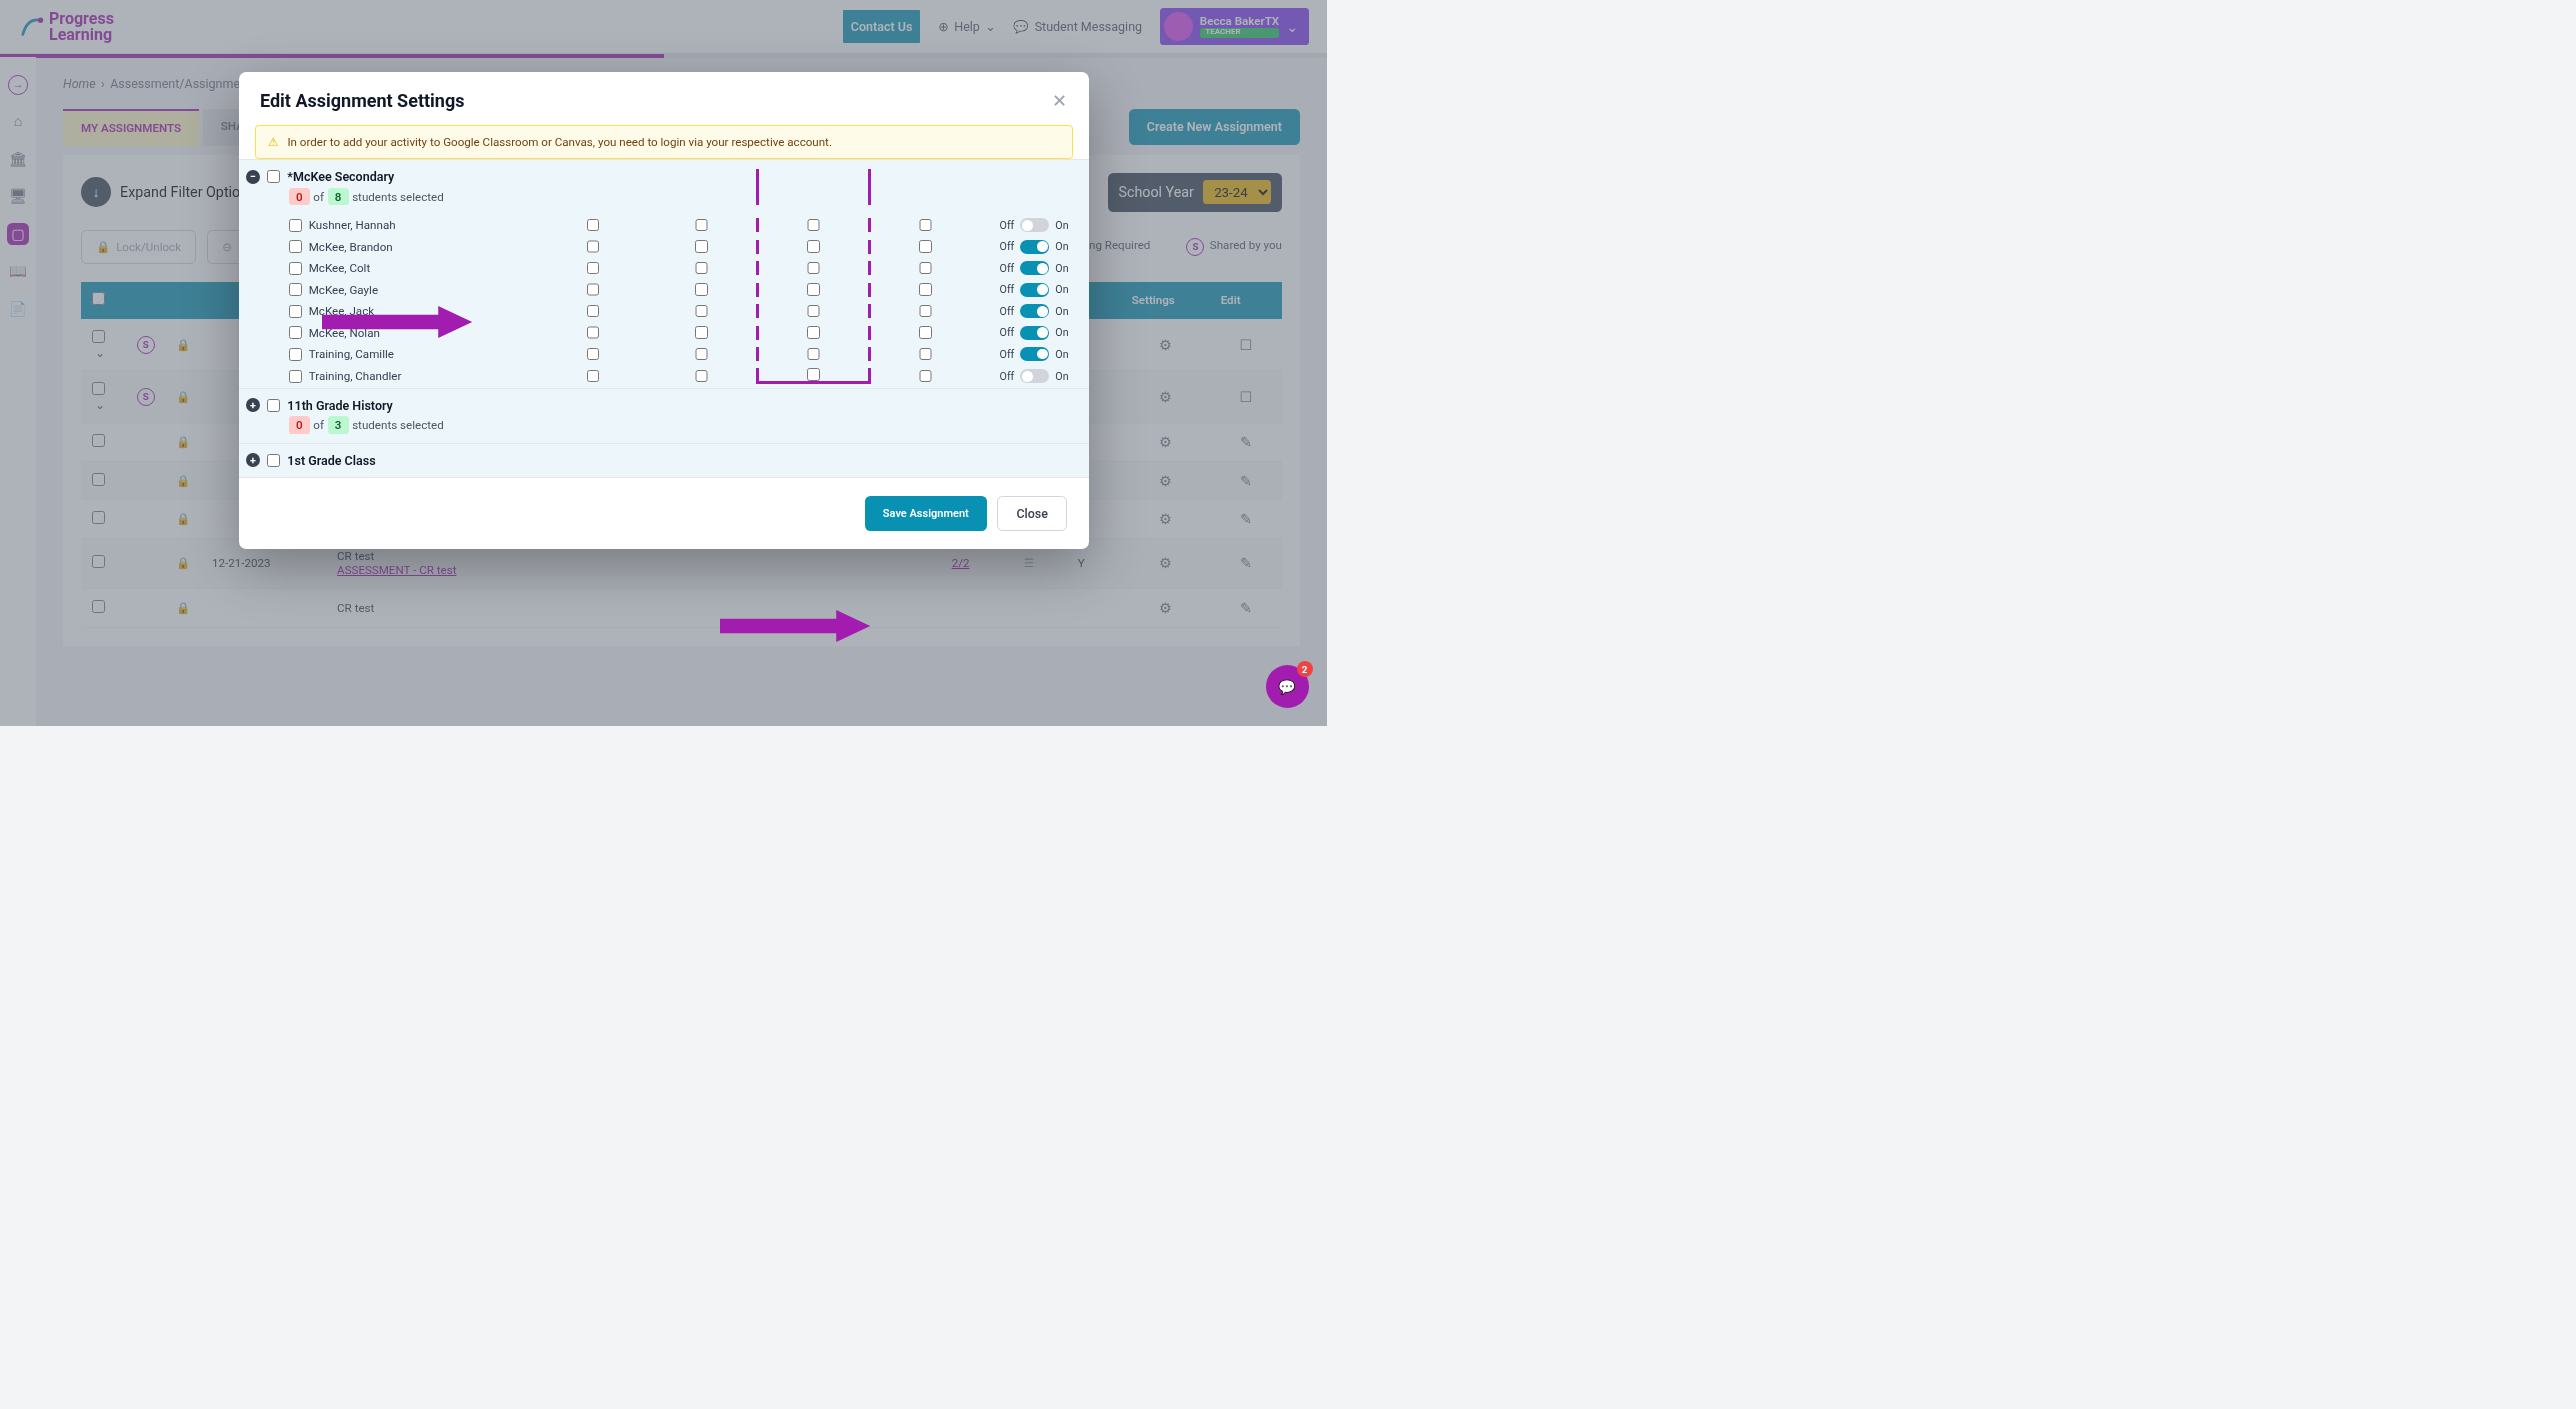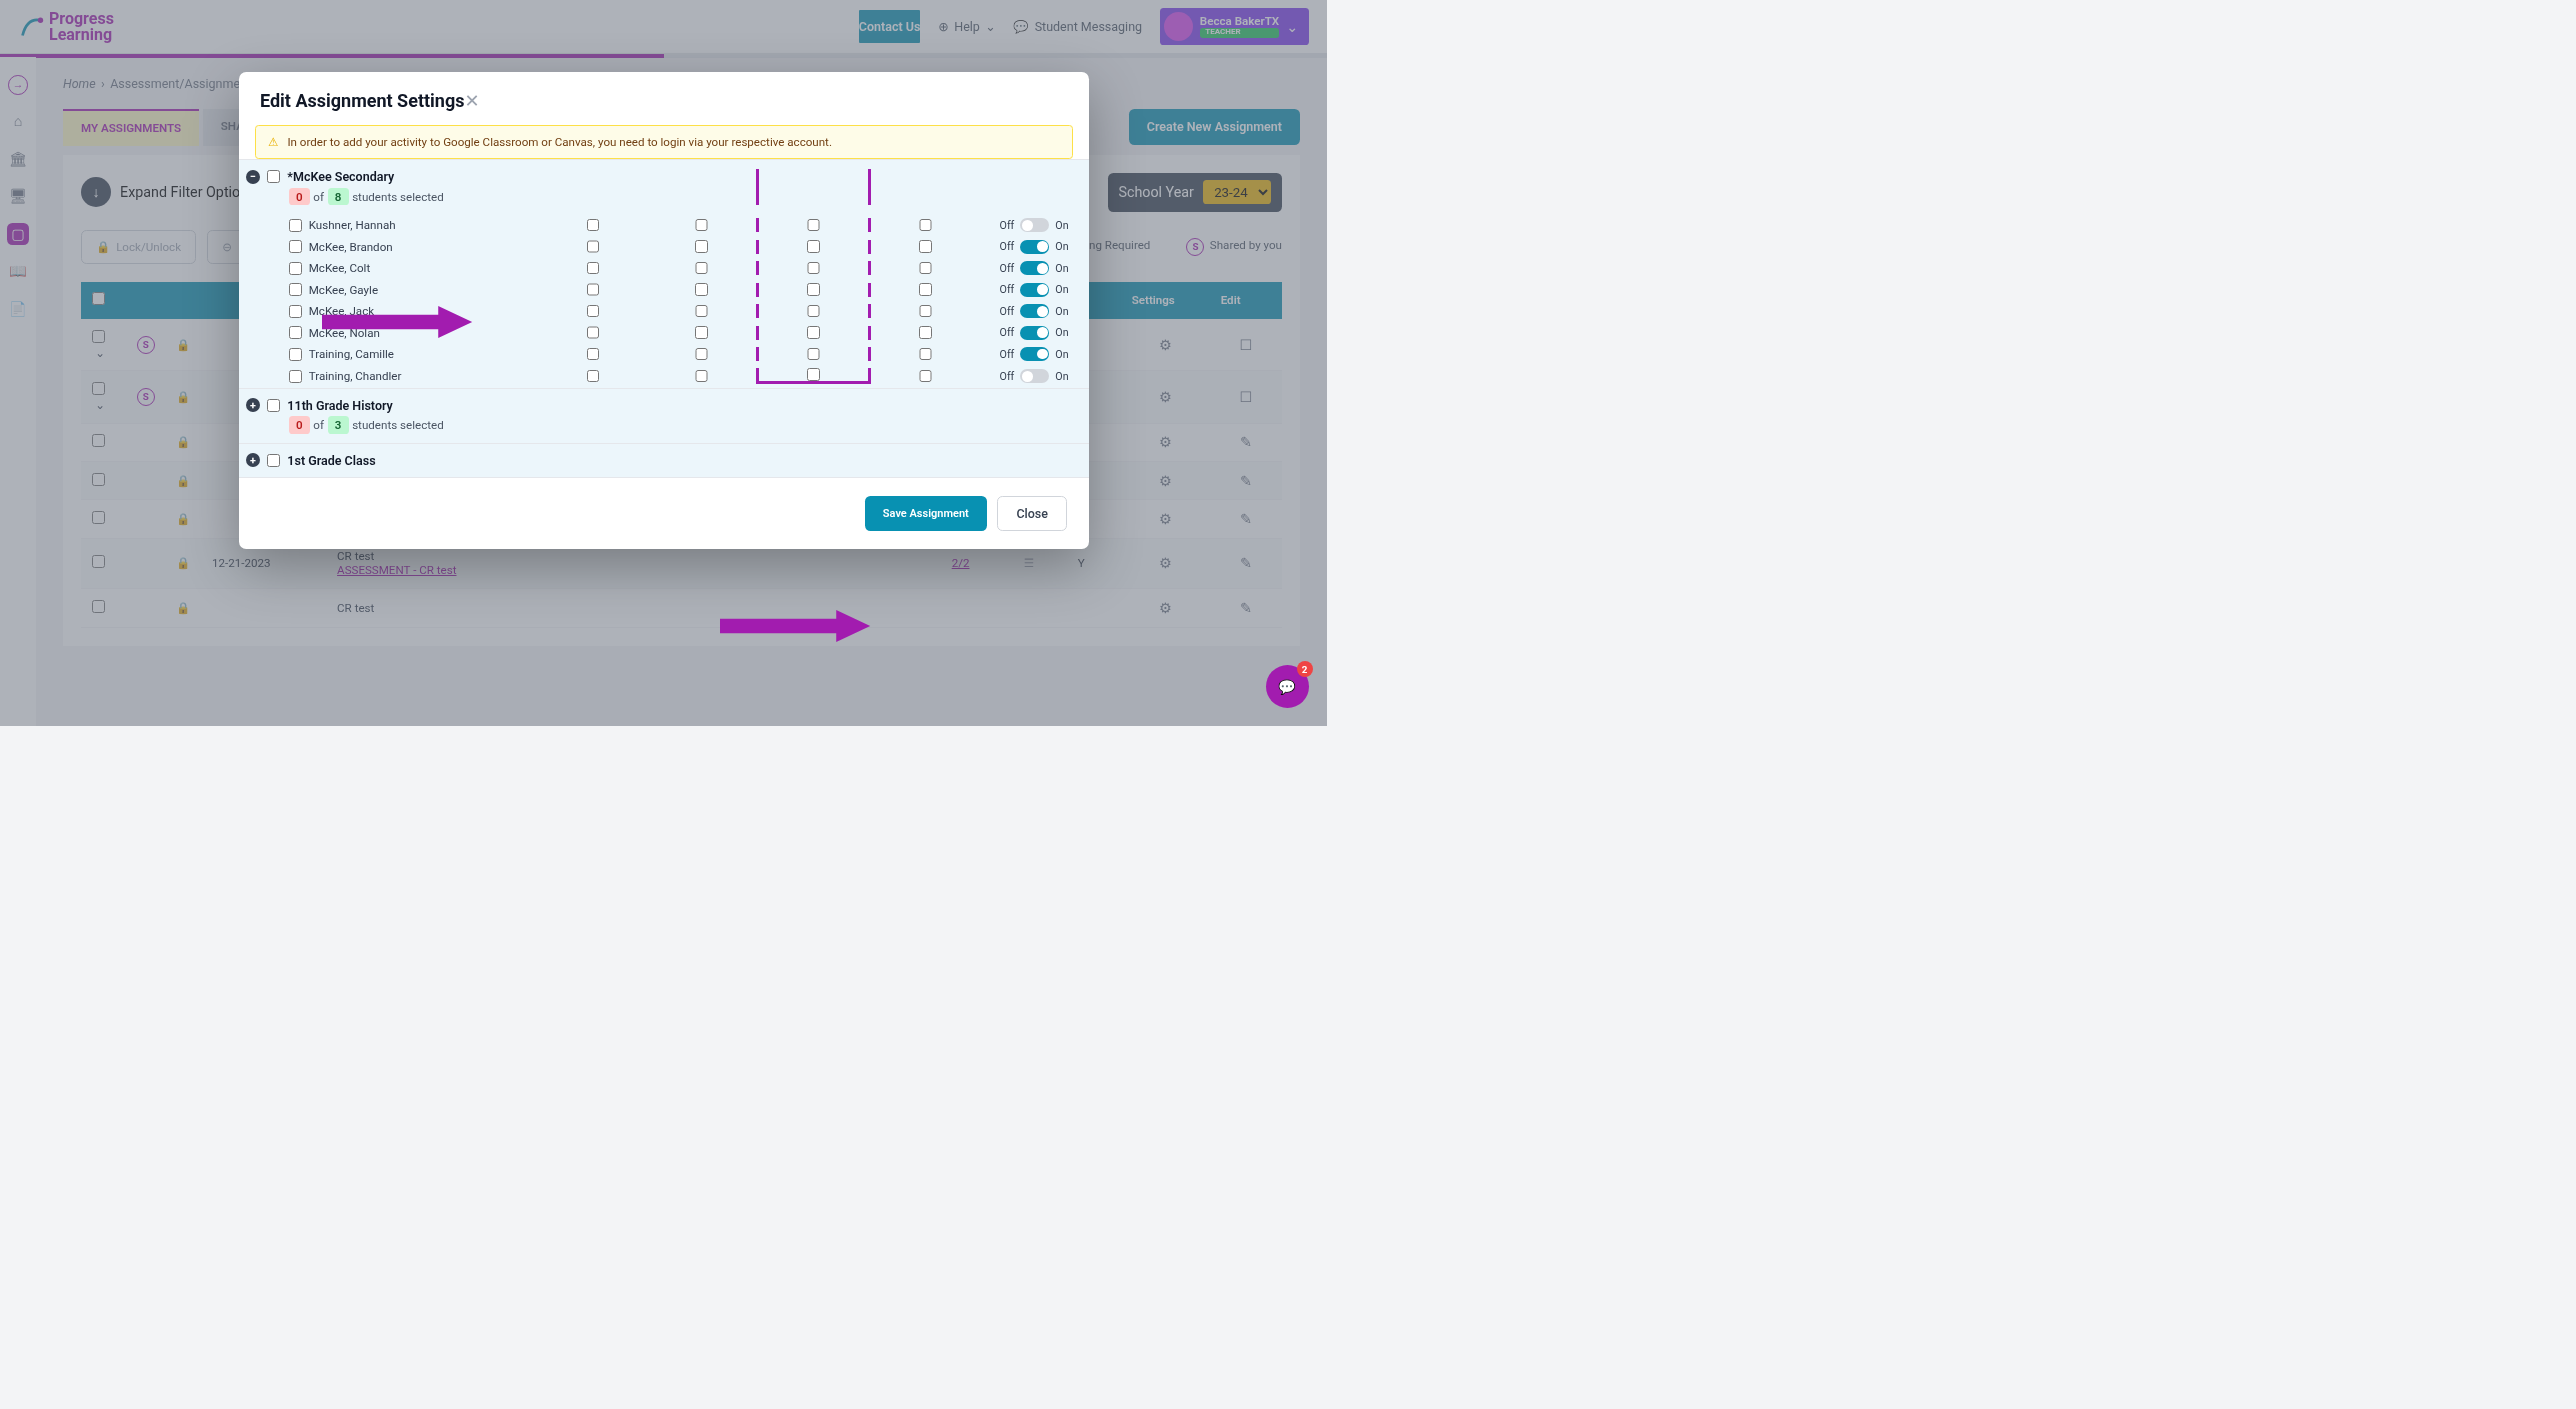--- a/index.html
+++ b/index.html
@@ -4,21 +4,21 @@
 <style>
 * { box-sizing: border-box; margin: 0; padding: 0; font-family: -apple-system, BlinkMacSystemFont, "Segoe UI", Roboto, sans-serif; }
 body { background: #f3f4f6; position: relative; overflow: hidden; width: 1327px; height: 726px; }
 
 
 .header { height: 54px; background: #fff; display: flex; align-items: center; padding: 0 18px; border-bottom: 0.9px solid #e5e7eb; position: relative; }
 .logo { display: flex; align-items: center; gap: 4px; }
 .logo-icon { width: 27px; height: 27px; }
 .logo-text { color: #a21caf; font-weight: 700; font-size: 16px; line-height: 1; }
 .header-right { margin-left: auto; display: flex; align-items: center; gap: 18px; }
-.contact-btn { background: #0891b2; color: #fff; border: none; padding: 9px 0; border-radius: 1px; font-weight: 600; font-size: 12.5px; cursor: pointer; }
+.contact-btn { background: #0891b2; color: #fff; border: none; padding: 9px 8px; border-radius: 1px; font-weight: 600; font-size: 12.5px; cursor: pointer; }
 .help-link, .msg-link { color: #4b5563; font-size: 12.5px; display: flex; align-items: center; gap: 5.4px; cursor: pointer; }
 .user-badge { display: flex; align-items: center; gap: 7.2px; background: #7c3aed; padding: 3.6px 10.7px 3.6px 3.6px; border-radius: 3.6px; color: #fff; }
 .avatar { width: 29px; height: 29px; border-radius: 50%; background: #d946ef; }
 .user-info { display: flex; flex-direction: column; line-height: 1.1; }
 .user-name { font-size: 11.6px; font-weight: 600; }
 .user-role { background: #22c55e; color: #fff; font-size: 8px; padding: 0.9px 5.4px; border-radius: 2.7px; font-weight: 700; }
 .purple-line { height: 3.6px; background: linear-gradient(to right, #a21caf 50%, #e5e7eb 50%); }
 
 
 .sidebar { position: absolute; left: 0; top: 57px; width: 36px; height: calc(100% - 57px); background: #fff; display: flex; flex-direction: column; align-items: center; padding-top: 18px; gap: 16px; }
@@ -52,21 +52,21 @@
 .data-table thead { background: #0891b2; color: #fff; }
 .data-table th { padding: 10.7px; text-align: left; font-size: 11.6px; font-weight: 600; }
 .data-table td { padding: 10.7px; font-size: 11.6px; color: #374151; border-bottom: 0.9px solid #f3f4f6; }
 .data-table tbody tr:nth-child(even) { background: #f9fafb; }
 .assign-link { color: #a21caf; text-decoration: underline; cursor: pointer; }
 .gear-icon, .edit-icon { color: #6b7280; cursor: pointer; font-size: 14.3px; }
 
 
 .overlay { position: absolute; inset: 0; background: rgba(107,114,128,0.55); z-index: 100; }
 .modal { position: absolute; top: 72px; left: 50%; transform: translateX(-50%); width: 850px; background: #fff; border-radius: 7.2px; z-index: 101; box-shadow: 0 18px 54px rgba(0,0,0,0.3); }
-.modal-header { padding: 18px 21.5px 14.3px; display: flex; align-items: center; }
+.modal-header { padding: 18px 21.5px 14.3px; display: flex; justify-content: space-between; align-items: center; }
 .modal-title { font-size: 18px; font-weight: 700; color: #111827; }
 .close-x { font-size: 18px; color: #9ca3af; cursor: pointer; background: none; border: none; }
 .warning-banner { margin: 0 16px; background: #fefce8; border: 0.9px solid #fde047; padding: 9px 12.5px; border-radius: 3.6px; display: flex; gap: 9px; font-size: 11.6px; color: #713f12; }
 .warn-icon { color: #eab308; }
 
 .settings-header { display: flex; padding: 10.7px 0; font-size: 10.7px; color: #374151; text-align: center; }
 .sh-classes { width: 208px; padding-left: 21.5px; font-size: 12.5px; text-align: left; }
 .sh-col { flex: 1; padding: 0 5.4px; }
 .sh-col.highlighted { border: 3.6px solid #a21caf; border-bottom: none; padding-top: 5.4px; margin-top: -5.4px; }
 

